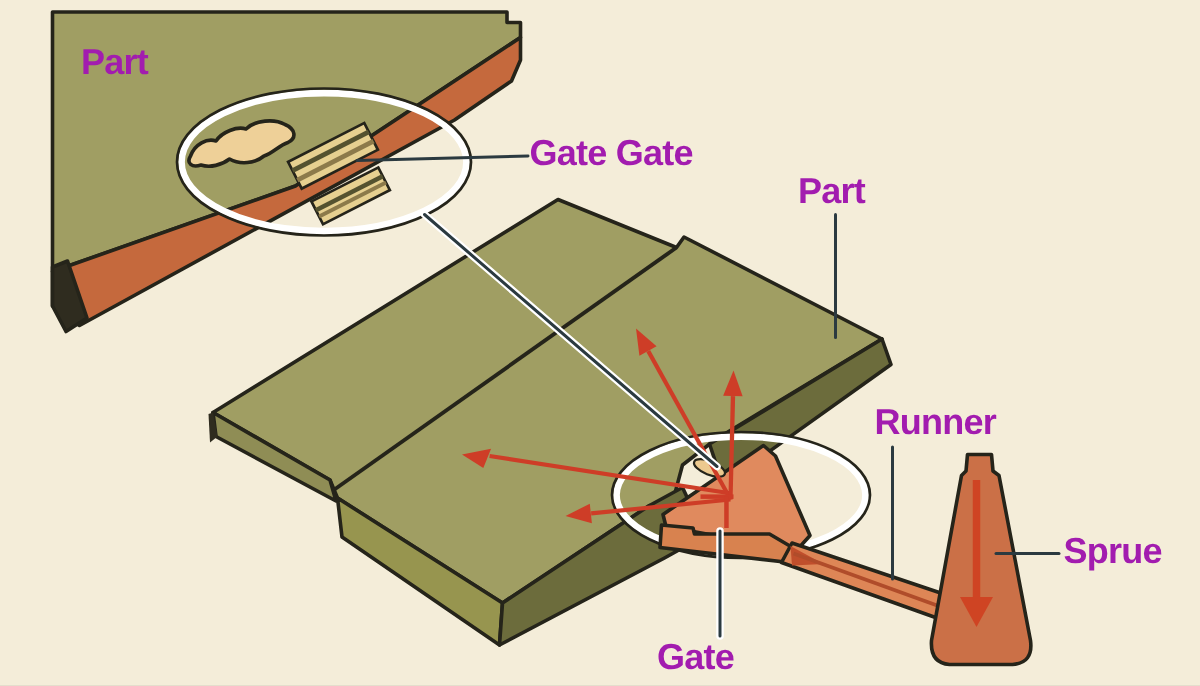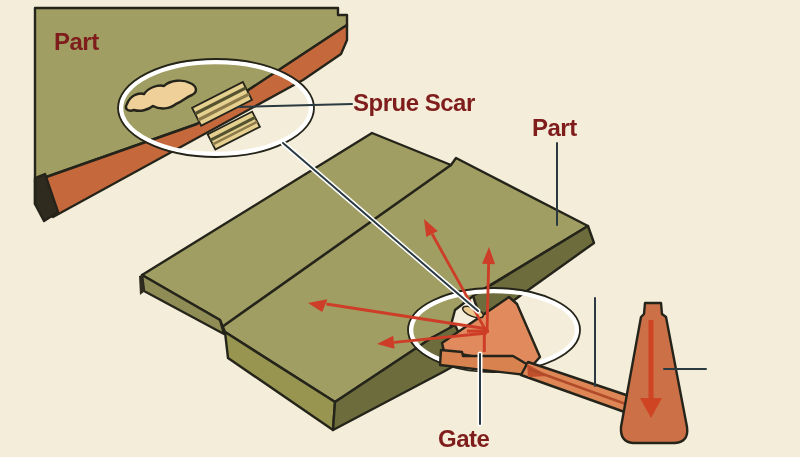--- a/index.html
+++ b/index.html
@@ -5,21 +5,21 @@
   html,body{margin:0;padding:0;background:#d8d2c2;}
   .stage{
     position:relative;width:800px;height:457px;overflow:hidden;
     font-family:"Liberation Sans",sans-serif;
   }
   .stage svg{position:absolute;left:0;top:0;}
   .lbl{
     position:absolute;
     font-family:"Liberation Sans",sans-serif;
     font-weight:bold;font-size:24px;line-height:1;
-    color:#7f1d1d;letter-spacing:-0.5px;white-space:nowrap;
+    color:#a21caf;letter-spacing:-0.5px;white-space:nowrap;
     user-select:none;
   }
   .lbl-part-top   {left:54px;  top:30px;}
   .lbl-gate-scar  {left:353px; top:91px;}
   .lbl-part-right {left:532px; top:116px;}
   .lbl-runner     {left:583px; top:270px;}
   .lbl-sprue      {left:709px; top:356px;}
   .lbl-gate       {left:438px; top:427px;}
   .outline{stroke:#25241a;stroke-width:2.4;stroke-linejoin:round;}
   .thin{stroke:#2b3a40;stroke-width:2;fill:none;stroke-linecap:round;}
@@ -121,16 +121,18 @@
       <path class="thin" d="M238,107 L352,104"></path>
       <path class="thin" d="M557,143 L557,225"></path>
       <path class="thin" d="M595,298 L595,386"></path>
       <path class="thin" d="M664,369 L706,369"></path>
       <path class="halo" d="M480,354 L480,424"></path>
       <path class="thin" d="M480,354 L480,424"></path>
     </g>
   </svg>
 
   <div class="lbl lbl-part-top">Part</div>
-  <div class="lbl lbl-gate-scar">Sprue Scar</div>
+  <div class="lbl lbl-gate-scar">Gate Gate</div>
   <div class="lbl lbl-part-right">Part</div>
+  <div class="lbl lbl-runner">Runner</div>
+  <div class="lbl lbl-sprue">Sprue</div>
   <div class="lbl lbl-gate">Gate</div>
 </div>
 
 </body></html>

